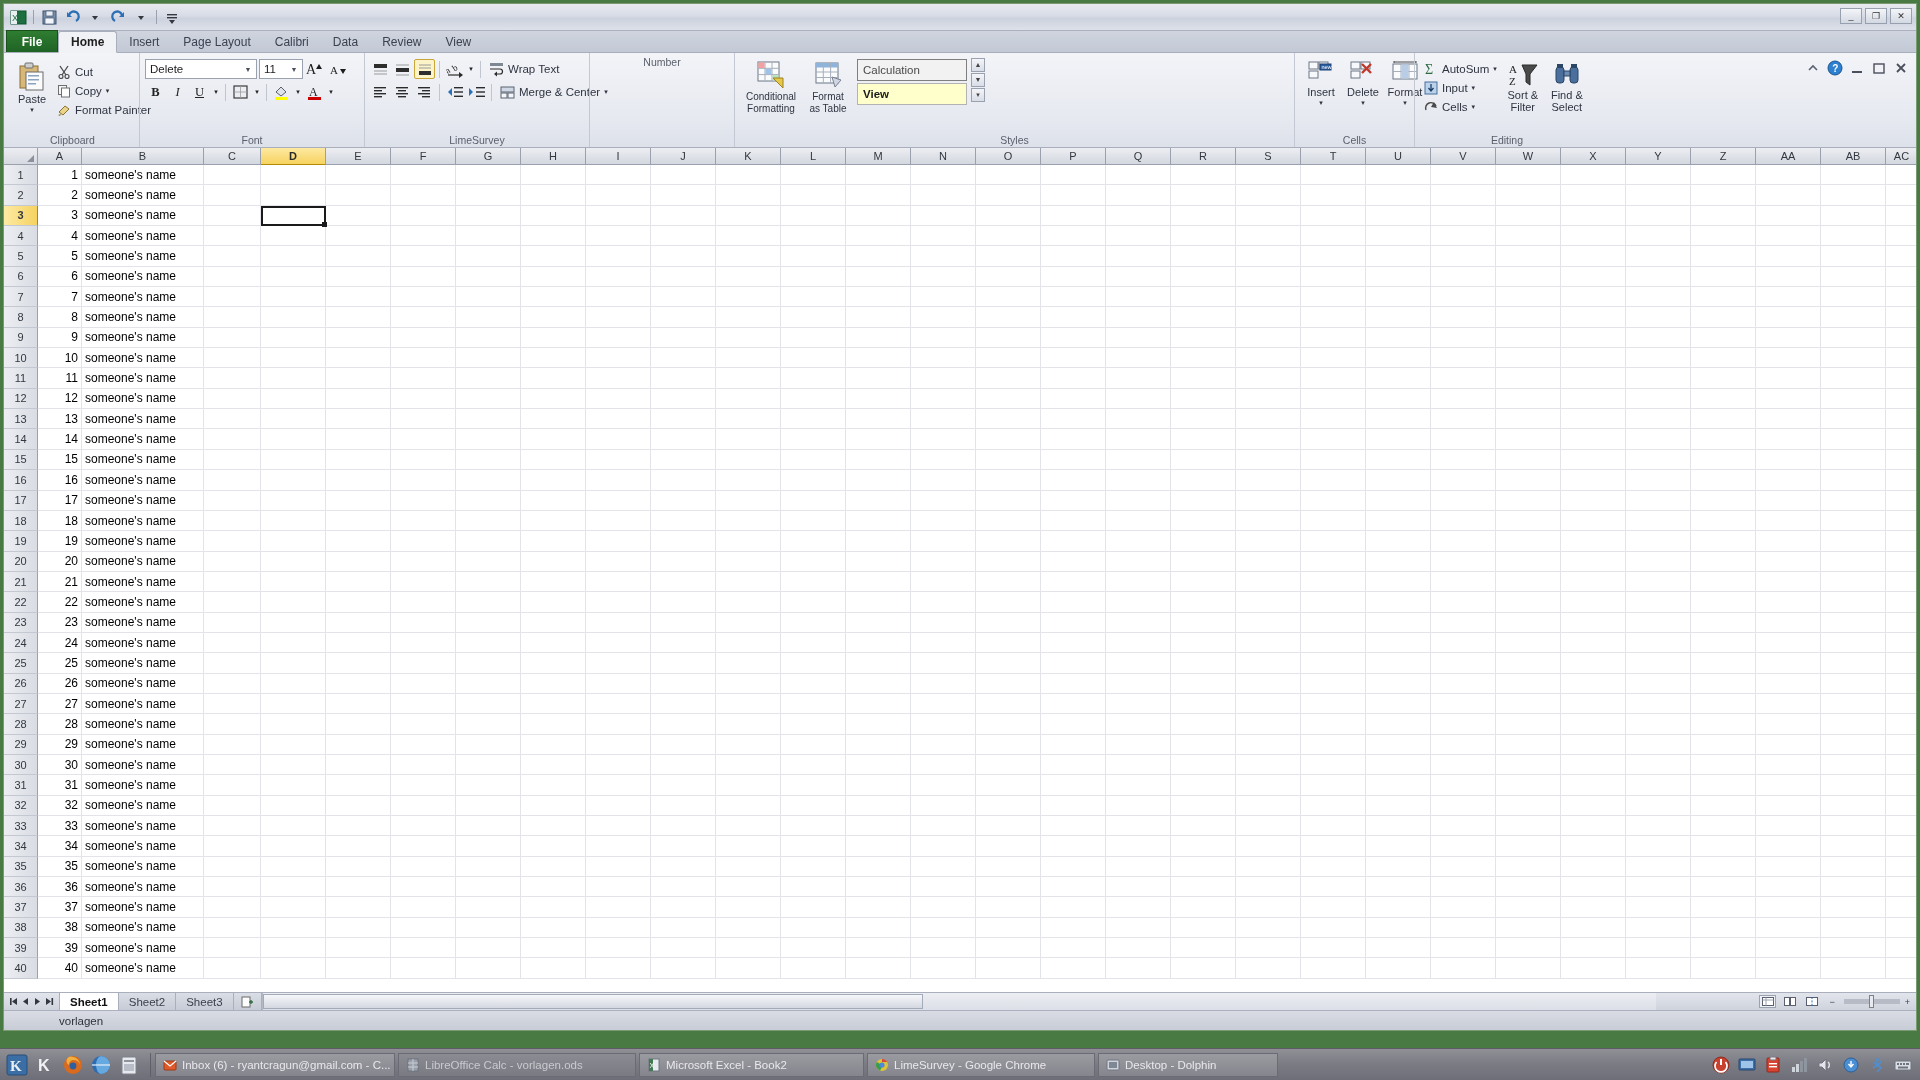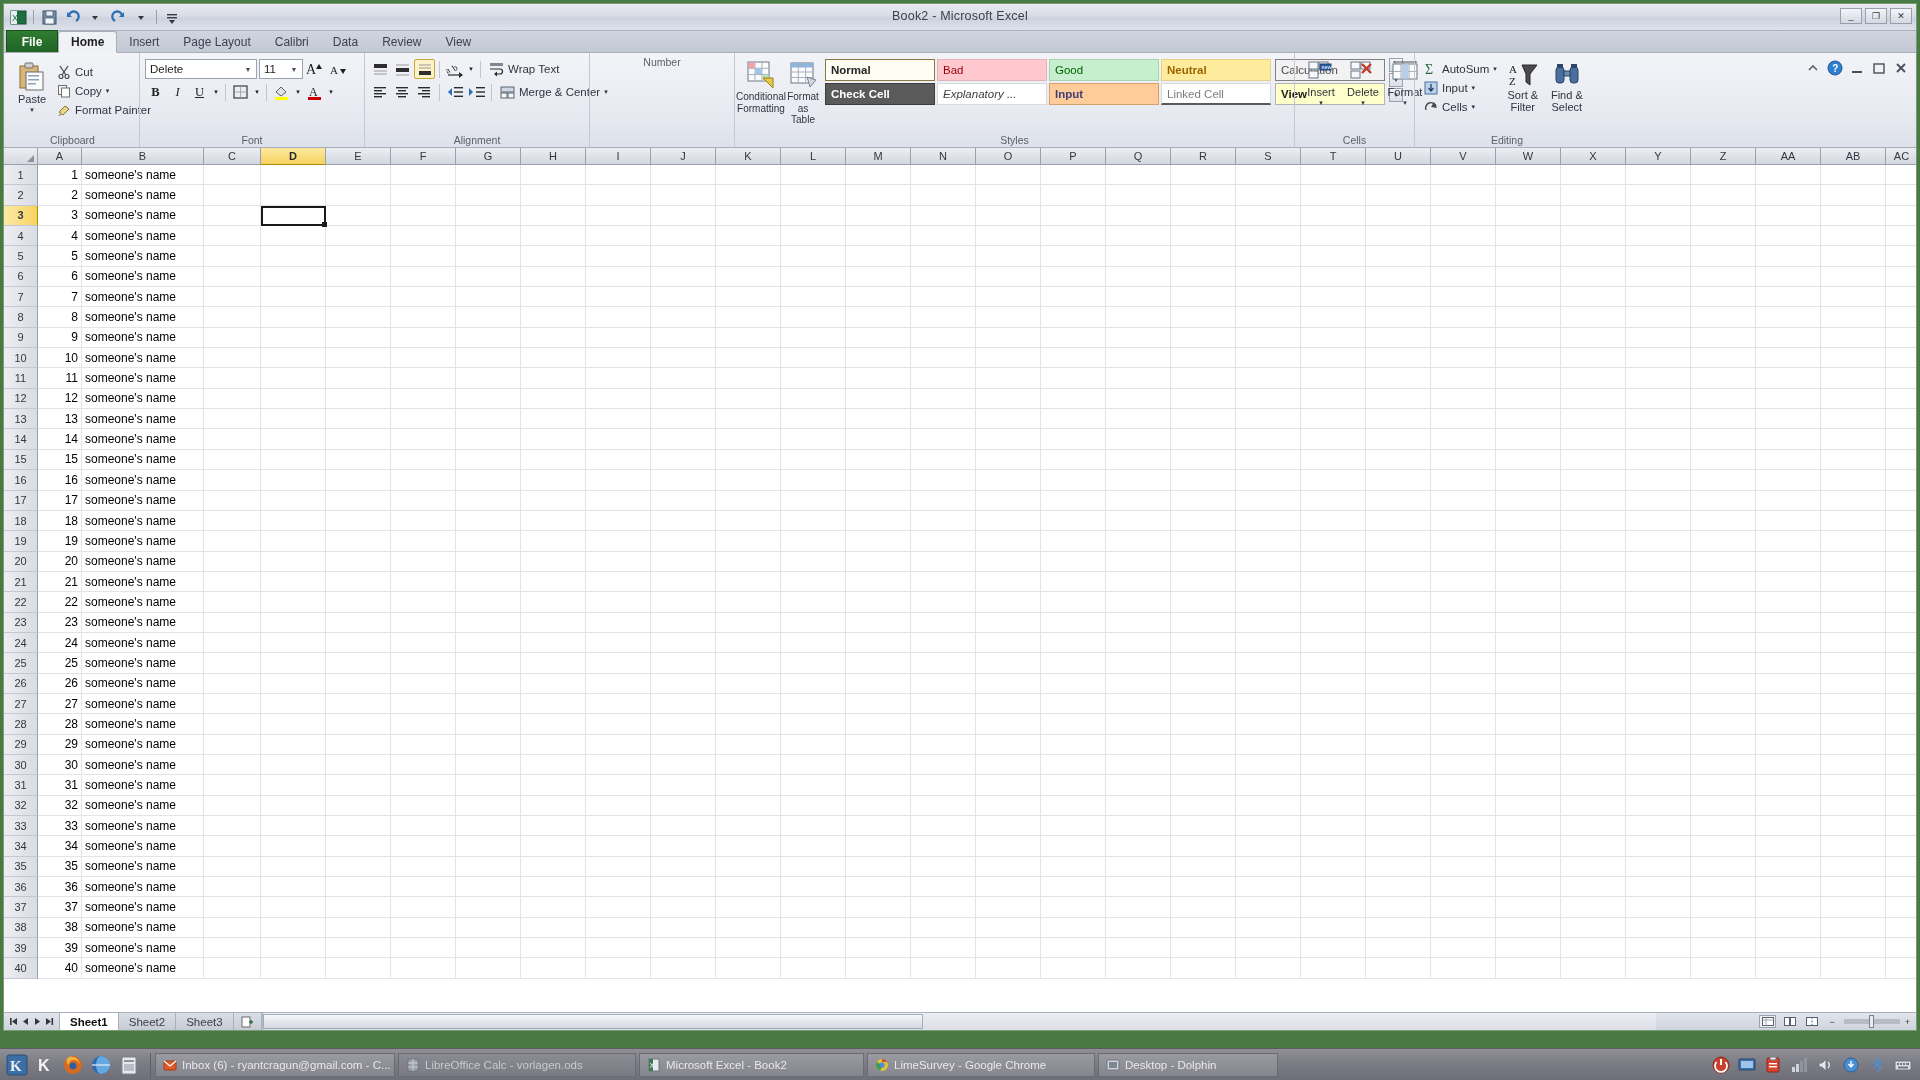--- a/index.html
+++ b/index.html
@@ -291,21 +291,20 @@
         </span>
         <span class="qat-sep"></span>
         <span class="qat-ico">
           <svg width="14" height="17" viewBox="0 0 14 17">
             <rect x="2" y="5" width="10" height="1.4" fill="#35383f"></rect>
             <rect x="2" y="8" width="10" height="1.4" fill="#35383f"></rect>
             <path d="M4 11 L10 11 L7 15 Z" fill="#35383f"></path>
           </svg>
         </span>
       </div>
-      <div class="title-text">Book2 - Microsoft Excel</div>
       <div class="wbtns">
         <div class="wbtn">_</div>
         <div class="wbtn">❐</div>
         <div class="wbtn">✕</div>
       </div>
     </div>
 
     <div class="tabstrip">
       <div class="tab-file">File</div>
       <div class="tab active">Home</div>
@@ -523,21 +522,21 @@
                   <rect x="1" y="2" width="13" height="5" fill="#cfd8e4" stroke="#5b6573"></rect>
                   <rect x="1" y="8" width="6" height="5" fill="#f3f5f8" stroke="#5b6573"></rect>
                   <rect x="8" y="8" width="6" height="5" fill="#f3f5f8" stroke="#5b6573"></rect>
                 </svg>
               </span>
               <span>Merge &amp; Center</span>
               <span style="font-size:7px;">▾</span>
             </div>
           </div>
         </div>
-        <div class="rgroup-label">Alignment</div>
+        <div class="rgroup-label">LimeSurvey</div>
       </div>
 
       <div class="rgroup" style="width:145px;">
         <div class="rgroup-label">Number</div>
       </div>
 
       <div class="rgroup" style="width:560px;">
         <div class="rgroup-body" style="padding-top:3px;">
           <div class="bigbtn" style="width:62px;">
             <span class="ic">
@@ -561,30 +560,20 @@
                 <rect x="3" y="3" width="22" height="20" fill="#fafbfd" stroke="#6d7785"></rect>
                 <rect x="3" y="3" width="22" height="4.5" fill="#8fb4dc"></rect>
                 <line x1="3" y1="12" x2="25" y2="12" stroke="#a7afbb"></line>
                   <line x1="3" y1="17.5" x2="25" y2="17.5" stroke="#a7afbb"></line>
                 <line x1="10.3" y1="3" x2="10.3" y2="23" stroke="#a7afbb"></line>
                   <line x1="17.6" y1="3" x2="17.6" y2="23" stroke="#a7afbb"></line>
                 <path d="M19 17 L28 20 L22 27 Z" fill="#d0d7e2" stroke="#7a8291"></path>
               </svg>
             </span>
             <span class="lbl" style="font-size:10px;">Format as Table</span>
-          </div>
-          <div class="gallery">
-            <div class="gcell" style="background:#fdfdf3;color:#262626;border-color:#8a7a40;font-weight:bold;">Normal</div>
-            <div class="gcell" style="background:#ffc7ce;color:#9c0006;border-color:#e0b4ba;">Bad</div>
-            <div class="gcell" style="background:#c6efce;color:#006100;border-color:#aad3b2;">Good</div>
-            <div class="gcell" style="background:#ffeb9c;color:#9c6500;border-color:#e4d08c;font-weight:bold;">Neutral</div>
-            <div class="gcell" style="background:#5a5a5a;color:#fff;border-color:#3d3d3d;font-weight:bold;">Check Cell</div>
-            <div class="gcell" style="background:#fff;color:#3f3f3f;border-color:#d8dade;font-style:italic;">Explanatory ...</div>
-            <div class="gcell" style="background:#ffcc99;color:#3f3f76;border-color:#d9a06e;font-weight:bold;">Input</div>
-            <div class="gcell" style="background:#fff;color:#7d7d7d;border-color:#d8dade;border-bottom:2px solid #5a5a5a;">Linked Cell</div>
           </div>
           <div class="gallery" style="grid-template-columns:110px;margin-left:2px;">
             <div class="gcell" style="background:#f2f2f2;color:#4a4a4a;border-color:#7f7f7f;">Calculation</div>
             <div class="gcell" style="background:#ffffcc;color:#1a1a1a;border-color:#b3b3b3;font-weight:bold;">View</div>
           </div>
           <div class="gal-scroll">
             <div>▲</div>
             <div>▼</div>
             <div>▾</div>
           </div>
@@ -2112,20 +2101,23 @@
             </svg>
         </span>
         <span style="margin:0 4px;font-size:9px;color:#3a3f49;">−</span>
         <span style="width:56px;height:5px;background:#b6bbc6;position:relative;">
           <span style="position:absolute;left:25px;top:-4px;width:5px;height:13px;background:#e8eaf0;border:1px solid #7b828f;"></span>
         </span>
         <span style="font-size:9px;color:#3a3f49;">+</span>
       </div>
     </div>
 
+    <div class="statusbar">
+      <span>vorlagen</span>
+    </div>
 
   </div>
 
   <div id="taskbar">
     <div class="tb-launch">
       <span class="tb-ico">
         <svg width="22" height="22" viewBox="0 0 22 22">
           <rect x="1" y="1" width="20" height="20" rx="2" fill="#3a6ea5" stroke="#2a4f78"></rect>
           <text x="4" y="17" font-size="15" font-weight="bold" fill="#e9eef5" font-family="Liberation Serif">K</text>
         </svg>

